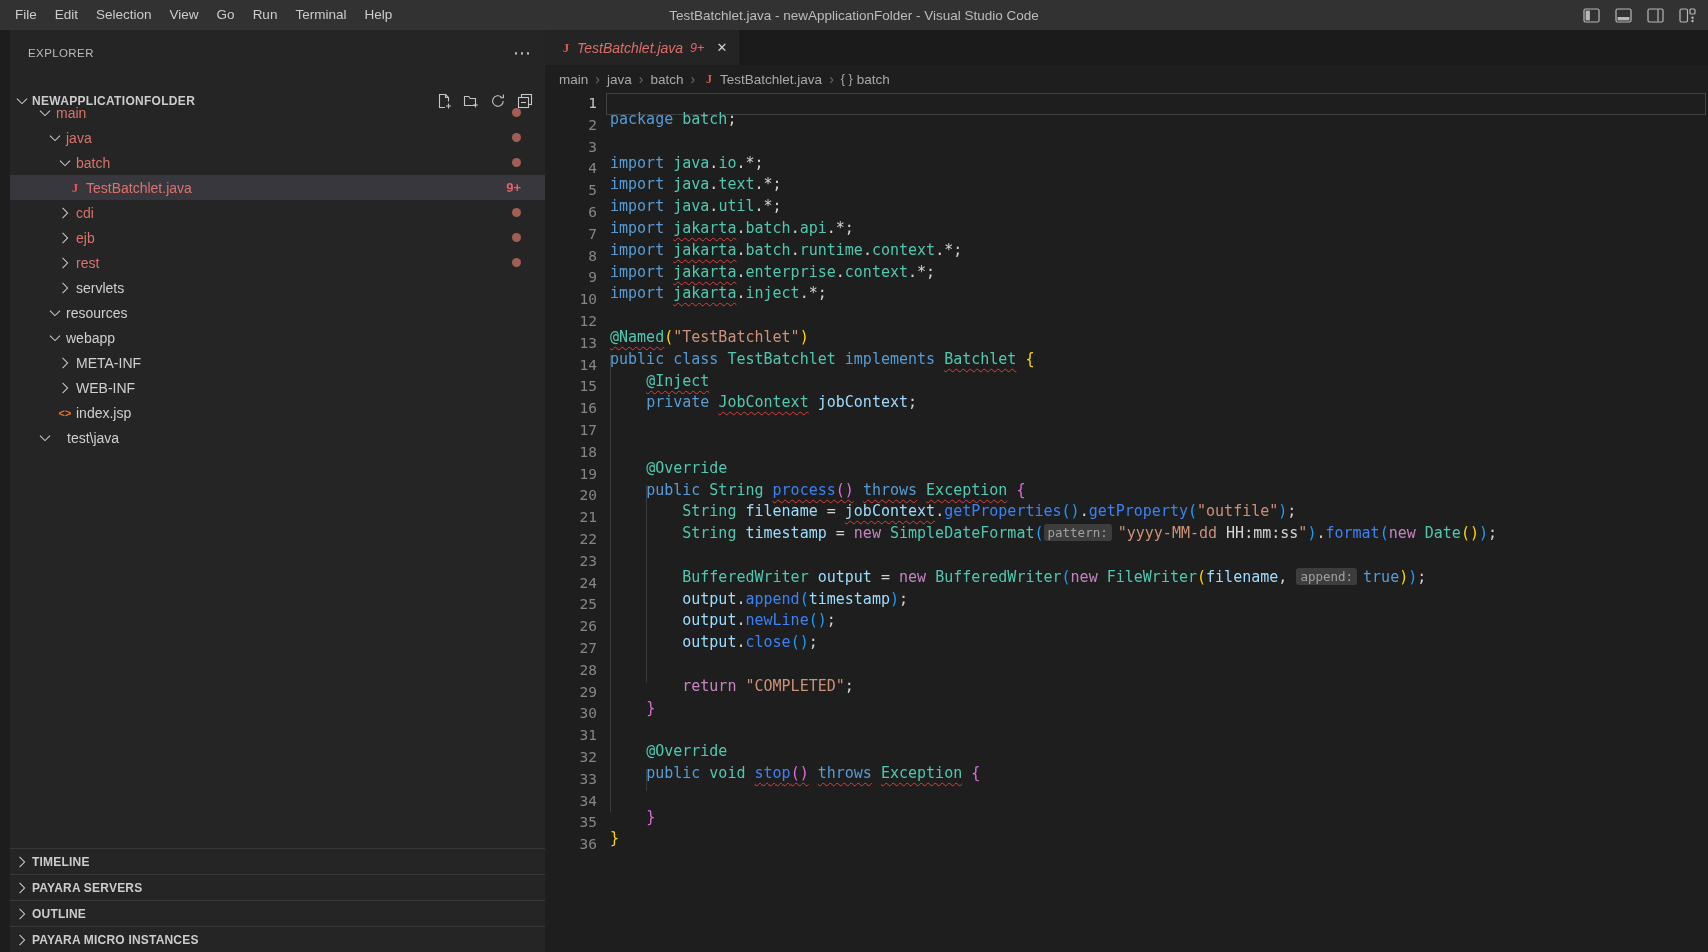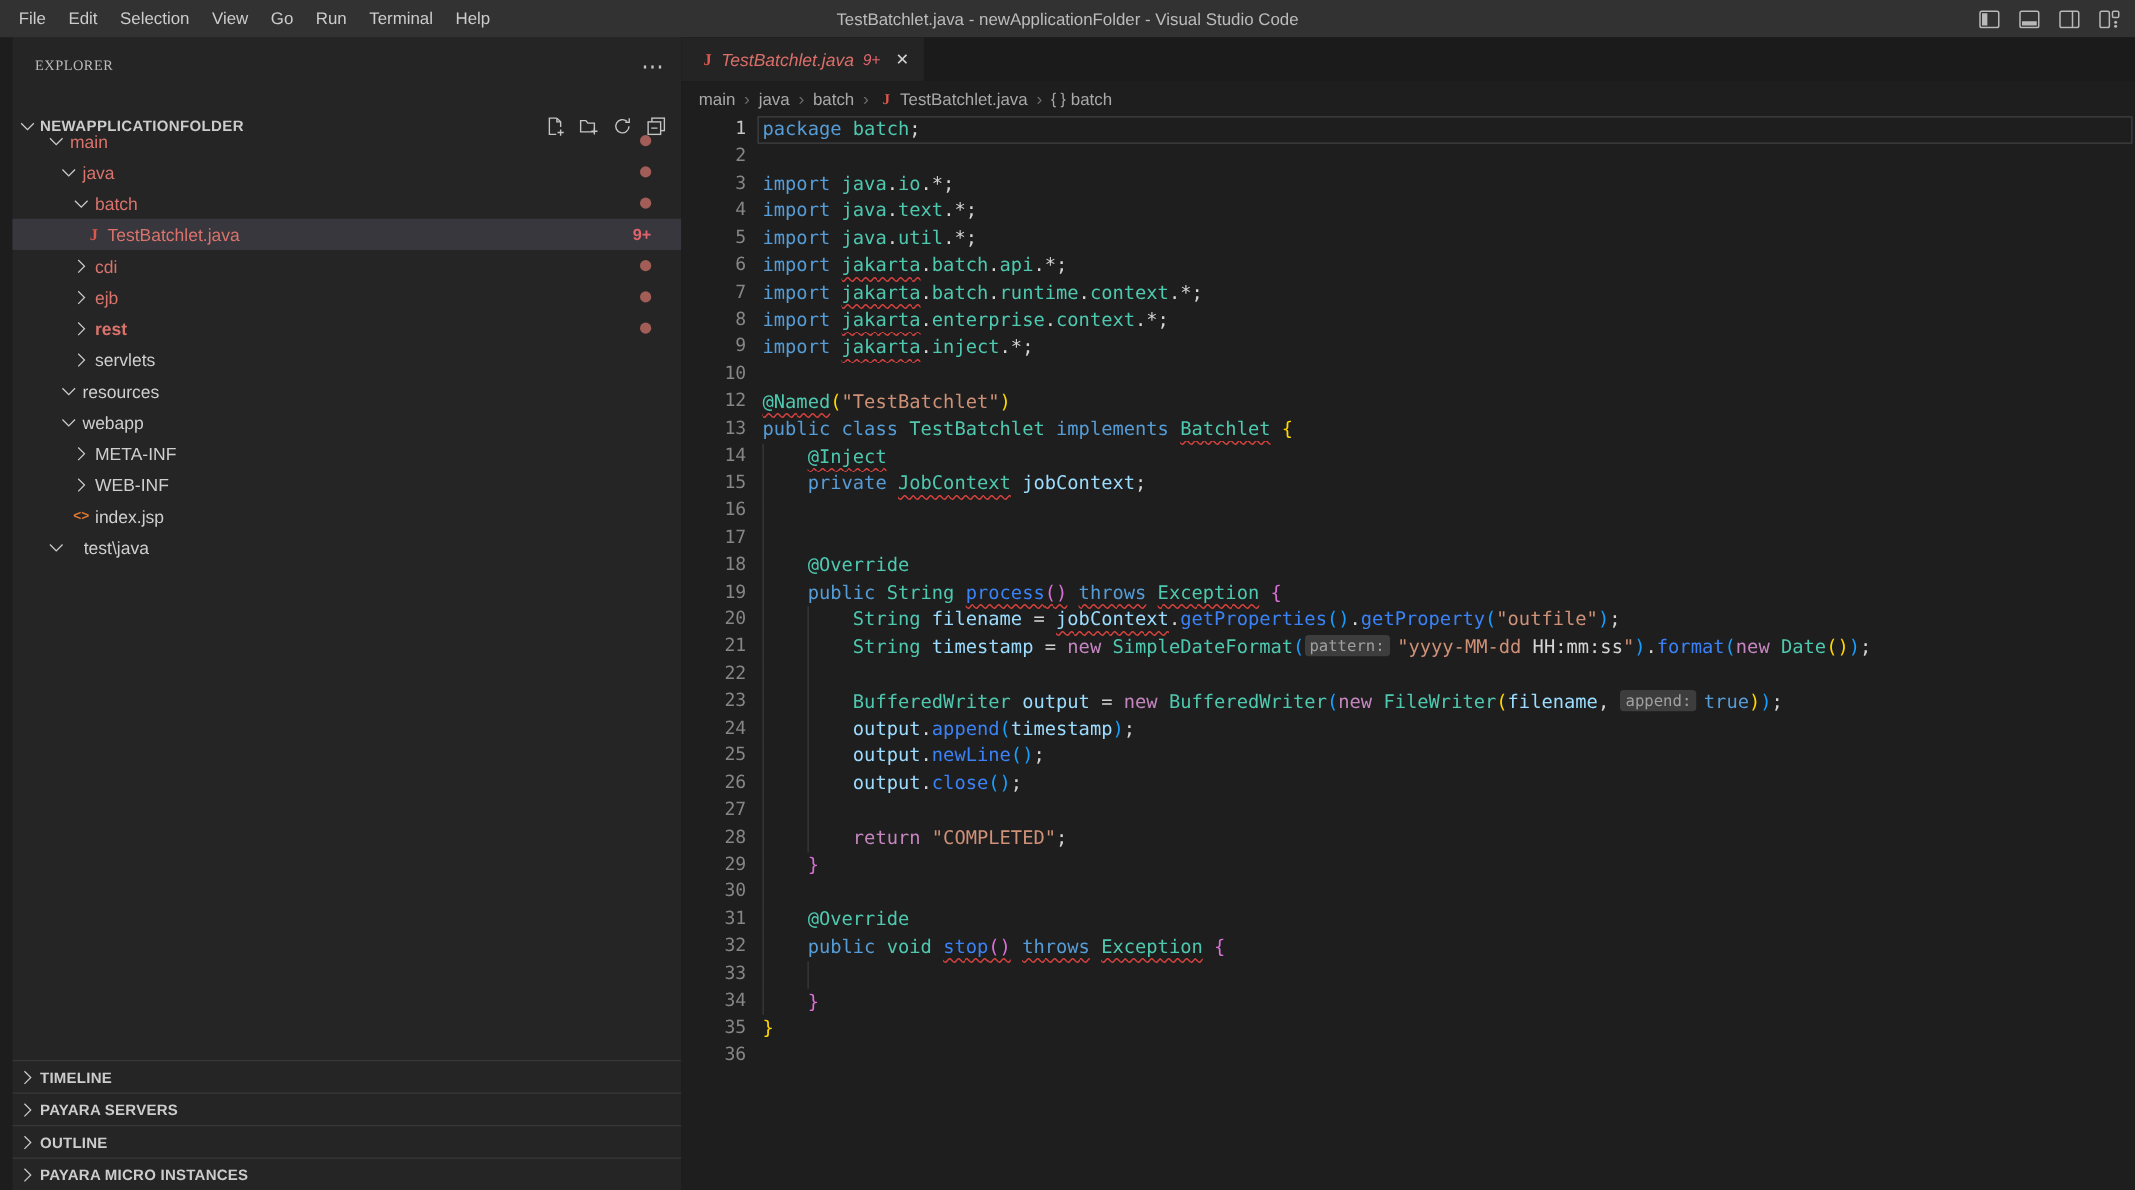--- a/index.html
+++ b/index.html
@@ -16,21 +16,21 @@
   .winicons { position:absolute; right:12px; top:0; height:30px; display:flex;
               align-items:center; gap:15px; }
   .winicons span { display:inline-flex; }
 
   
   .sidebar { position:absolute; left:0; top:30px; width:545px; bottom:0;
              background:#252526; }
   .edge-strip { position:absolute; left:0; top:0; width:10px; bottom:0; background:#1d1d1d; }
   .sb-content { position:absolute; left:10px; right:0; top:0; bottom:0; }
   .explorer-head { position:absolute; left:0; right:0; top:8px; height:30px; display:flex;
-                   align-items:center; padding:0 14px 0 18px;font-family:Liberation Serif, serif; }
+                   align-items:center; padding:0 14px 0 18px; }
   .explorer-title { color:#bbbbbb; font-size:11.5px; letter-spacing:.4px; }
   .more { margin-left:auto; color:#c5c5c5; font-size:18px; line-height:10px; cursor:pointer; }
   .folder-head { position:absolute; left:0; right:0; top:44px; height:22px; display:flex;
                  align-items:center; padding-right:12px;margin-top:16px; }
   .folder-head .chev { width:16px; height:16px; margin-left:4px; color:#cccccc; }
   .folder-name { color:#cccccc; font-size:12px; font-weight:bold; letter-spacing:.3px; margin-left:2px; }
   .folder-actions { margin-left:auto; display:flex; gap:11px; align-items:center; }
   .folder-actions span { display:inline-flex; cursor:pointer; }
 
   .tree { position:absolute; left:0; right:0; top:70px; }
@@ -69,21 +69,21 @@
   .crumb .ic-j { width:14px; font-size:12px; margin-right:4px; }
   .crumb .braces { color:#a9a9a9; font-size:12.5px; margin-right:4px; }
   .crumb-sep { color:#6e6e6e; font-size:14px; margin:0 7px; }
 
   .code { position:absolute; left:0; top:63px; right:0; bottom:0;
           font-family:"DejaVu Sans Mono", monospace; font-size:15px; }
   .code-line { position:relative; height:21.8px; line-height:21.8px; white-space:pre; }
   .ln { position:absolute; left:0; top:0; width:52px; text-align:right; color:#868686;
         font-size:14.5px; cursor:pointer; }
   .code-line.active .ln { color:#c6c6c6; }
-  .lc { position:absolute; left:65px; top:0; cursor:text;text-align:right; }
+  .lc { position:absolute; left:65px; top:16px; cursor:text;text-align:right; }
   .guide { position:absolute; top:0; bottom:0; width:0; border-left:1px solid #3b3b3b; }
   .albox { position:absolute; left:61px; right:2px; top:0; bottom:0;
            border:1px solid #3f4144; pointer-events:none; }
   .tk-k{color:#569CD6} .tk-t{color:#4EC9B0} .tk-f{color:#3b82f6} .tk-s{color:#CE9178}
   .tk-c{color:#C586C0} .tk-v{color:#9CDCFE} .tk-p{color:#D4D4D4}
   .tk-b1{color:#FFD700} .tk-b2{color:#DA70D6} .tk-b3{color:#179FFF}
   .tk-h{display:inline-block; background:#3d3d3e; color:#a0a0a0; border-radius:3px;
         padding:0 4px; margin-right:6px; font-size:12.5px; line-height:17px; vertical-align:1px;}
   .sq { text-decoration:underline; text-decoration-style:wavy; text-decoration-color:#d9423e;
         text-decoration-thickness:1px; text-underline-offset:4px; }
@@ -233,21 +233,21 @@
           <span class="chev">
             <svg width="16" height="16" viewBox="0 0 16 16">
               <path d="M5.9 13.4 5.2 12.7 9.9 8 5.2 3.3l.7-.7L11.3 8z" fill="currentColor"></path>
             </svg>
           </span>
           <span class="tree-label">ejb</span>
           <span class="row-deco">
             <span class="gitdot"></span>
           </span>
         </div>
-        <div class="tree-row red" style="padding-left: 47px; font-weight: bold;">
+        <div class="tree-row red" style="padding-left: 47px;">
           <span class="chev">
             <svg width="16" height="16" viewBox="0 0 16 16">
               <path d="M5.9 13.4 5.2 12.7 9.9 8 5.2 3.3l.7-.7L11.3 8z" fill="currentColor"></path>
             </svg>
           </span>
           <span class="tree-label">rest</span>
           <span class="row-deco">
             <span class="gitdot"></span>
           </span>
         </div>

